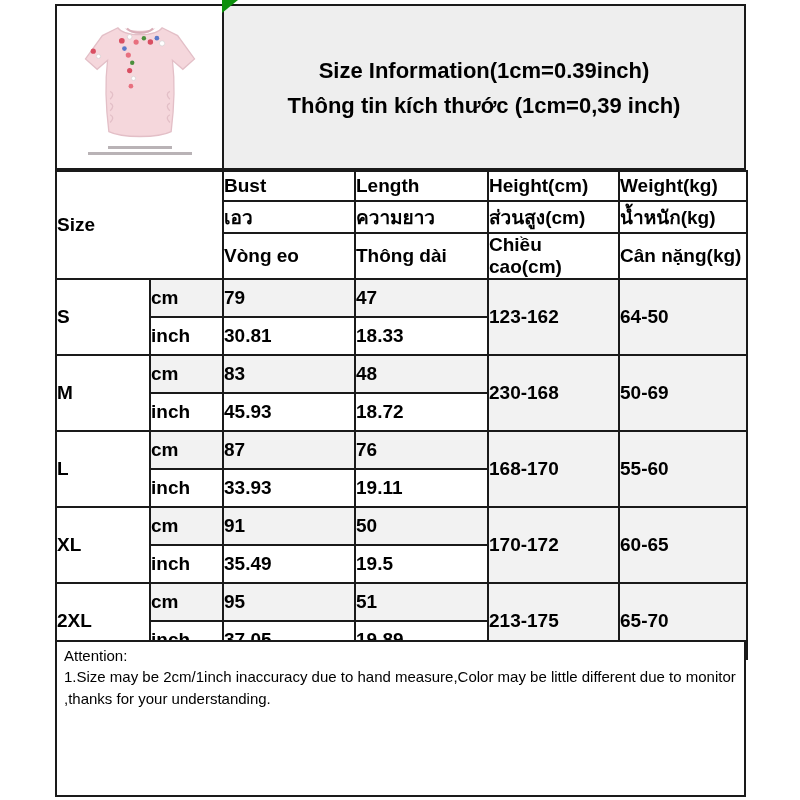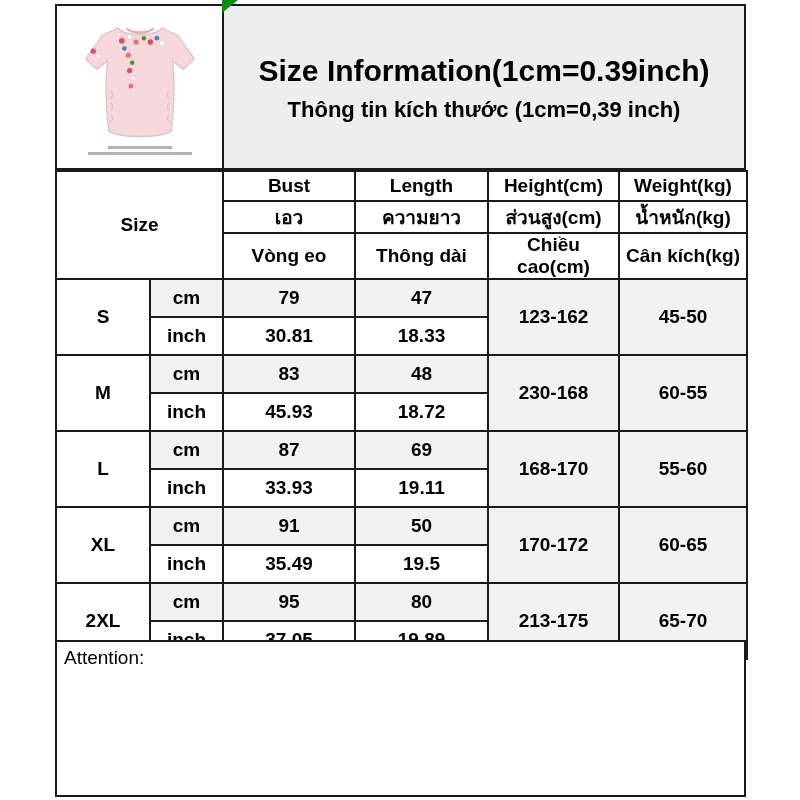--- a/index.html
+++ b/index.html
@@ -21,50 +21,50 @@
     display:flex; flex-direction:column; align-items:center; justify-content:center;
   }
   .caption-lines { margin-top:4px; display:flex; flex-direction:column; align-items:center; gap:3px; }
   .caption-lines .cap1 { width:64px; height:3px; background:#b9b3b6; }
   .caption-lines .cap2 { width:104px; height:3px; background:#b9b3b6; }
   .title-cell {
     flex:1; background:#eeeeee; display:flex; flex-direction:column;
     align-items:center; justify-content:center; gap:9px; padding-top:2px;
   }
   .title-line { font-weight:bold; text-align:center; white-space:nowrap; }
-  .t1 { font-size:30px; }
+  .t1 { font-size:22px; }
   .t2 { font-size:20px; }
   .t3 { font-size:22px; }
   .green-marker { position:absolute; left:222px; top:0; width:16px; height:13px; }
 
   
   table.size-table {
     position:absolute; left:55px; top:170px; width:691px;
     border-collapse:collapse; table-layout:fixed;
   }
   .size-table th, .size-table td {
     border:2px solid #1a1a1a; padding:0; margin:4px;
-    text-align:center; vertical-align:middle;
+    text-align:left; vertical-align:middle;
     font-weight:bold; font-size:19px; color:#000;
     overflow:hidden; background:#ffffff;
   }
   .hrow { height:30px; }
   .drow { height:38px; }
   .hdr      { background:#d9d9d9; }
   .size-big { background:#d9d9d9; font-size:38px; }
   .size-letter { background:#d9d9d9; font-size:21px; }
   .shade { background:#f2f2f2 !important; }
   .white { background:#ffffff !important; }
   .vi { font-size:18px; }
 
   
   .attention {
     position:absolute; left:55px; top:640px; width:691px; height:157px;
     border:2px solid #1a1a1a; box-sizing:border-box; background:#fff;
-    font-size:19px; line-height:1.42; padding:3px 7px; text-align:left;
+    font-size:15px; line-height:1.42; padding:3px 7px; text-align:left;
   }
   .attention p { margin:0; }
 </style>
 </head>
 <body>
 
 <div class="page">
 
   <div class="top-section">
     <div class="image-cell">
@@ -131,56 +131,56 @@
       <tr class="hrow">
         <th class="hdr">เอว</th>
         <th class="hdr">ความยาว</th>
         <th class="hdr">ส่วนสูง(cm)</th>
         <th class="hdr">น้ำหนัก(kg)</th>
       </tr>
       <tr class="hrow">
         <th class="hdr vi">Vòng eo</th>
         <th class="hdr vi">Thông dài</th>
         <th class="hdr vi">Chiều cao(cm)</th>
-        <th class="hdr vi">Cân kích(kg)</th>
+        <th class="hdr vi">Cân nặng(kg)</th>
       </tr>
 
       <tr class="drow">
         <th class="size-letter" rowspan="2">S</th>
         <td class="shade">cm</td>
         <td class="shade">79</td>
         <td class="shade">47</td>
         <td class="shade" rowspan="2">123-162</td>
-        <td class="shade" rowspan="2">45-50</td>
+        <td class="shade" rowspan="2">64-50</td>
       </tr>
       <tr class="drow">
         <td class="white">inch</td>
         <td class="white">30.81</td>
         <td class="white">18.33</td>
       </tr>
 
       <tr class="drow">
         <th class="size-letter" rowspan="2">M</th>
         <td class="shade">cm</td>
         <td class="shade">83</td>
         <td class="shade">48</td>
         <td class="shade" rowspan="2">230-168</td>
-        <td class="shade" rowspan="2">60-55</td>
+        <td class="shade" rowspan="2">50-69</td>
       </tr>
       <tr class="drow">
         <td class="white">inch</td>
         <td class="white">45.93</td>
         <td class="white">18.72</td>
       </tr>
 
       <tr class="drow">
         <th class="size-letter" rowspan="2">L</th>
         <td class="shade">cm</td>
         <td class="shade">87</td>
-        <td class="shade">69</td>
+        <td class="shade">76</td>
         <td class="shade" rowspan="2">168-170</td>
         <td class="shade" rowspan="2">55-60</td>
       </tr>
       <tr class="drow">
         <td class="white">inch</td>
         <td class="white">33.93</td>
         <td class="white">19.11</td>
       </tr>
 
       <tr class="drow">
@@ -194,29 +194,30 @@
       <tr class="drow">
         <td class="white">inch</td>
         <td class="white">35.49</td>
         <td class="white">19.5</td>
       </tr>
 
       <tr class="drow">
         <th class="size-letter" rowspan="2">2XL</th>
         <td class="shade">cm</td>
         <td class="shade">95</td>
-        <td class="shade">80</td>
+        <td class="shade">51</td>
         <td class="shade" rowspan="2">213-175</td>
         <td class="shade" rowspan="2">65-70</td>
       </tr>
       <tr class="drow">
         <td class="white">inch</td>
         <td class="white">37.05</td>
         <td class="white">19.89</td>
       </tr>
     </tbody>
   </table>
 
   <div class="attention">
     <p>Attention:</p>
+    <p>1.Size may be 2cm/1inch inaccuracy due to hand measure,Color may be little different due to monitor ,thanks for your understanding.</p>
   </div>
 
 </div>
 
 </body></html>

